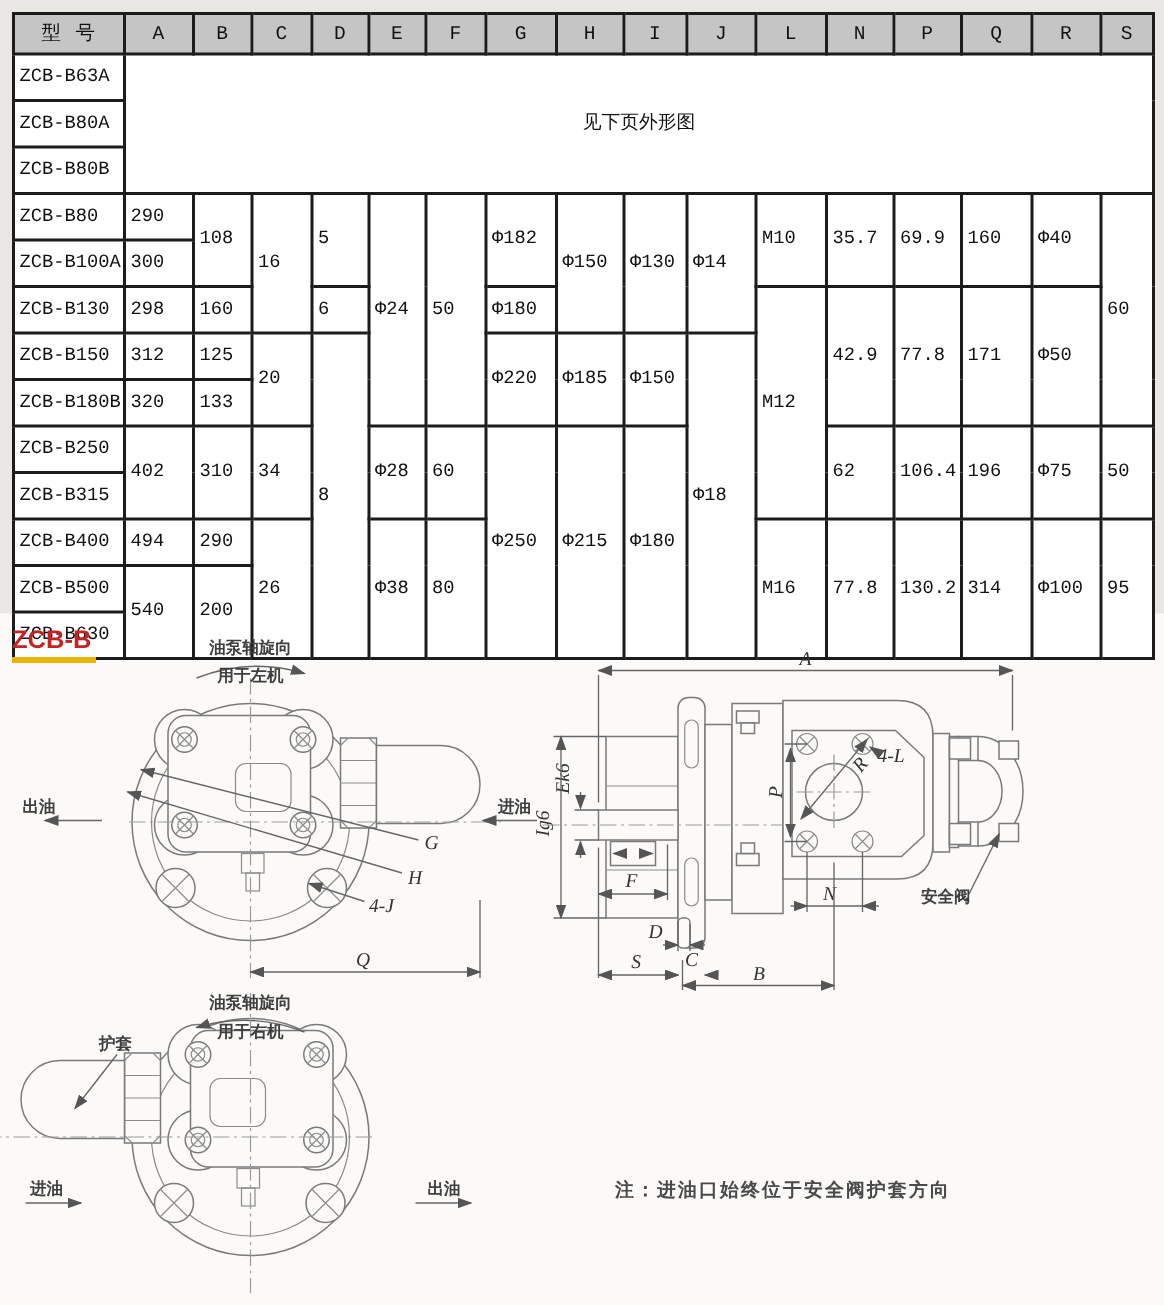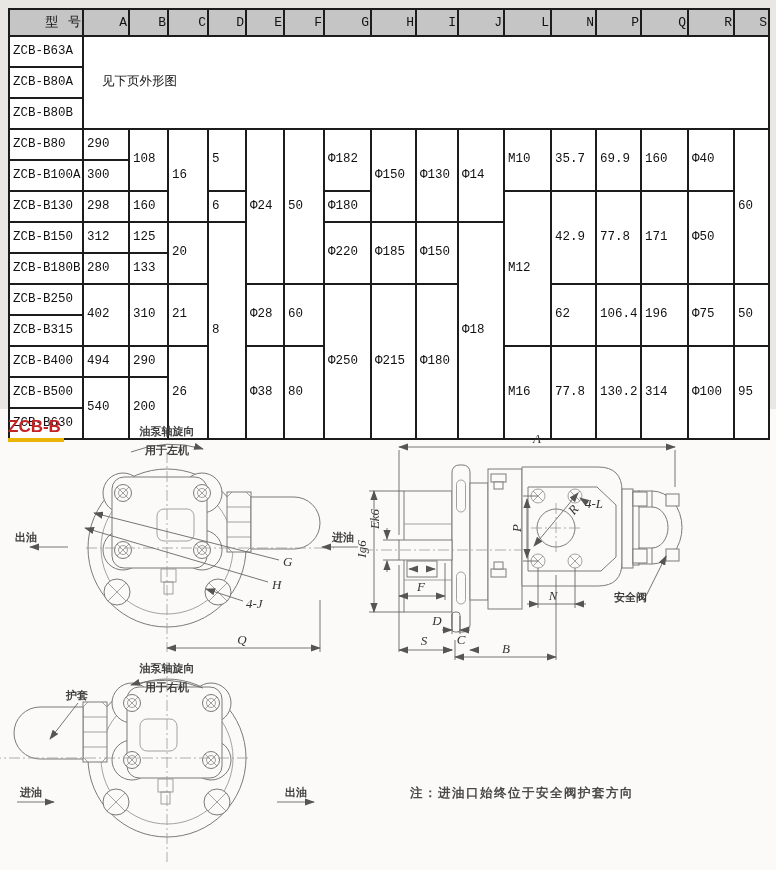--- a/index.html
+++ b/index.html
@@ -4,23 +4,23 @@
 <style>
   html,body{margin:0;padding:0}
   body{width:776px;height:870px;position:relative;background:#fbfaf8;overflow:hidden;
        font-family:"Liberation Sans",sans-serif}
   .band{position:absolute;left:0;top:0;width:776px;height:409px;background:#e9e7e4}
   table.spec{position:absolute;left:8px;top:8px;width:760px;border-collapse:collapse;
        table-layout:fixed;background:#fff;font-family:"Liberation Mono","DejaVu Sans Mono",monospace;
        font-size:12.5px;color:#111}
   table.spec th,table.spec td{border:2px solid #1c1c1c;height:29px;padding:0 0 0 3px;
        vertical-align:middle;text-align:left;line-height:1.05;overflow:hidden;white-space:nowrap}
-  table.spec th{background:#c5c5c5;text-align:right;font-weight:normal;height:25px;
+  table.spec th{background:#c5c5c5;text-align:center;font-weight:normal;height:25px;
        font-size:13px;padding:0;letter-spacing:1px}
-  table.spec td.center{text-align:left;padding:18px}
+  table.spec td.center{text-align:center;padding:0}
   .title{position:absolute;left:8px;top:418px;font-weight:bold;font-size:17px;
        color:#c42323;border-bottom:4px solid #eab308;padding:0 3px 1px 0;line-height:1.1}
   svg.draw{position:absolute;left:0;top:408px}
   .ln{stroke:#7a7a7a;stroke-width:1;fill:none}
   .wf{stroke:#7a7a7a;stroke-width:1;fill:#fbfaf8}
   .thin{stroke:#8b8b8b;stroke-width:0.8;fill:none}
   .cl{stroke:#9a9a9a;stroke-width:0.8;fill:none;stroke-dasharray:11 3 2 3}
   .dl{stroke:#666;stroke-width:0.9;fill:none}
   .dar{stroke:#666;stroke-width:0.9;fill:none;marker-start:url(#ahr);marker-end:url(#ah)}
   .ae{stroke:#666;stroke-width:0.9;fill:none;marker-end:url(#ah)}
@@ -126,28 +126,28 @@
         <td>125</td>
         <td rowspan="2">20</td>
         <td rowspan="7">8</td>
         <td rowspan="2">Φ220</td>
         <td rowspan="2">Φ185</td>
         <td rowspan="2">Φ150</td>
         <td rowspan="7">Φ18</td>
       </tr>
       <tr>
         <td>ZCB-B180B</td>
-        <td>280</td>
+        <td>320</td>
         <td>133</td>
       </tr>
       <tr>
         <td>ZCB-B250</td>
         <td rowspan="2">402</td>
         <td rowspan="2">310</td>
-        <td rowspan="2">21</td>
+        <td rowspan="2">34</td>
         <td rowspan="2">Φ28</td>
         <td rowspan="2">60</td>
         <td rowspan="5">Φ250</td>
         <td rowspan="5">Φ215</td>
         <td rowspan="5">Φ180</td>
         <td rowspan="2">62</td>
         <td rowspan="2">106.4</td>
         <td rowspan="2">196</td>
         <td rowspan="2">Φ75</td>
         <td rowspan="2">50</td>

